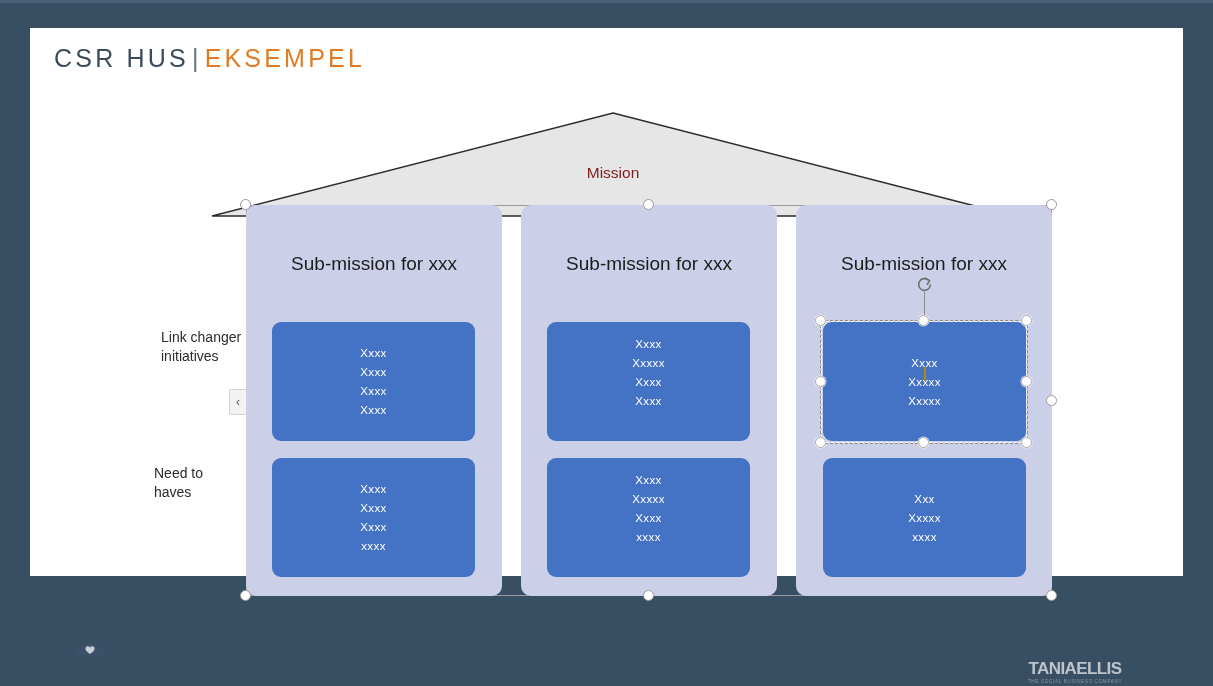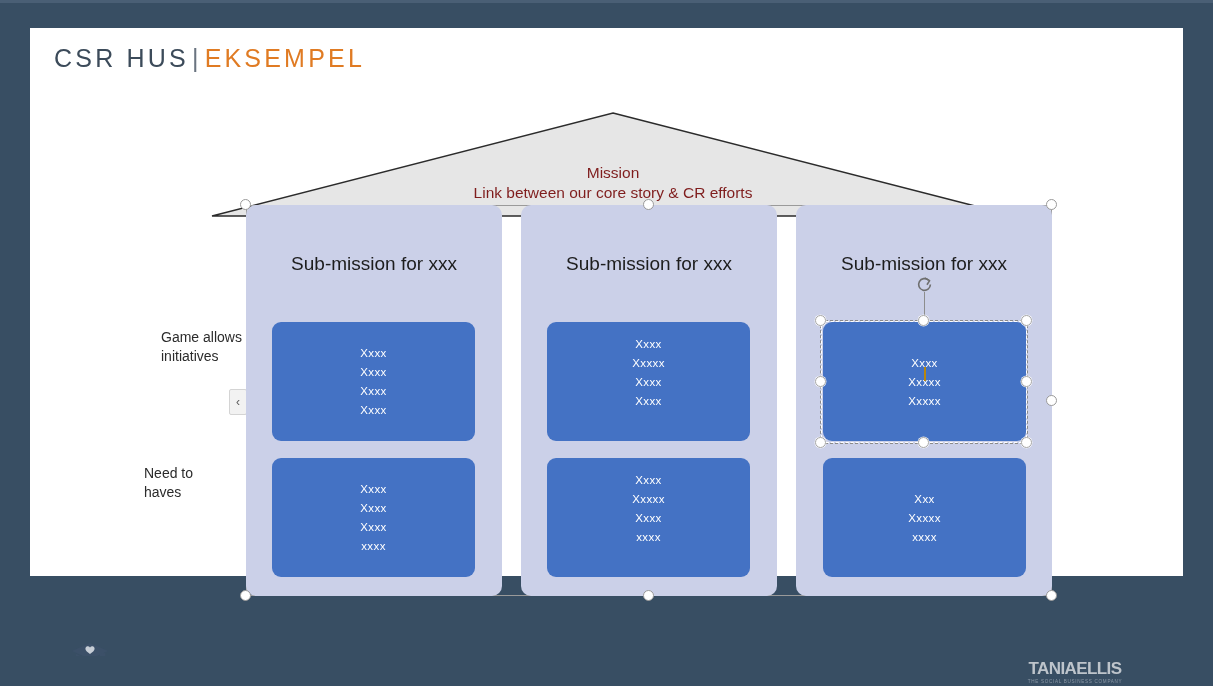--- a/index.html
+++ b/index.html
@@ -145,21 +145,21 @@
 
   
   .row-label {
     position: absolute;
     color: #2b2b2b;
     font-size: 14px;
     line-height: 18.5px;
     text-align: left;
   }
   .row-label.r1 { left: 131px; top: 300px; width: 90px; }
-  .row-label.r2 { left: 114px; top: 436px; width: 90px; }
+  .row-label.r2 { left: 124px; top: 436px; width: 90px; }
 
   
   .collapse-btn {
     position: absolute;
     left: 199px;
     top: 361px;
     width: 18px;
     height: 26px;
     background: #f2f2f2;
     border: 1px solid #d4d4d4;
@@ -292,25 +292,24 @@
     <div class="slide-title">
       <span class="title-main">CSR HUS</span><span class="title-sep">|</span><span class="title-accent">EKSEMPEL</span>
     </div>
 
     <div class="roof-wrap">
       <svg class="roof-svg" viewBox="0 0 812 118" preserveAspectRatio="none">
         <polygon points="406,5 807,108 5,108" fill="#e6e6e6" stroke="#2b2b2b" stroke-width="1.4"></polygon>
       </svg>
       <div class="roof-text">
         <div>Mission</div>
-        <div>Link between our core story &amp; CR efforts</div>
       </div>
     </div>
 
-    <div class="row-label r1">Game allows initiatives</div>
+    <div class="row-label r1">Link changer initiatives</div>
     <div class="row-label r2">Need to haves</div>
 
     <div class="collapse-btn">
       <span>‹</span>
     </div>
 
     <div class="house-group">
       <div class="group-frame"></div>
 
       <div class="columns">

